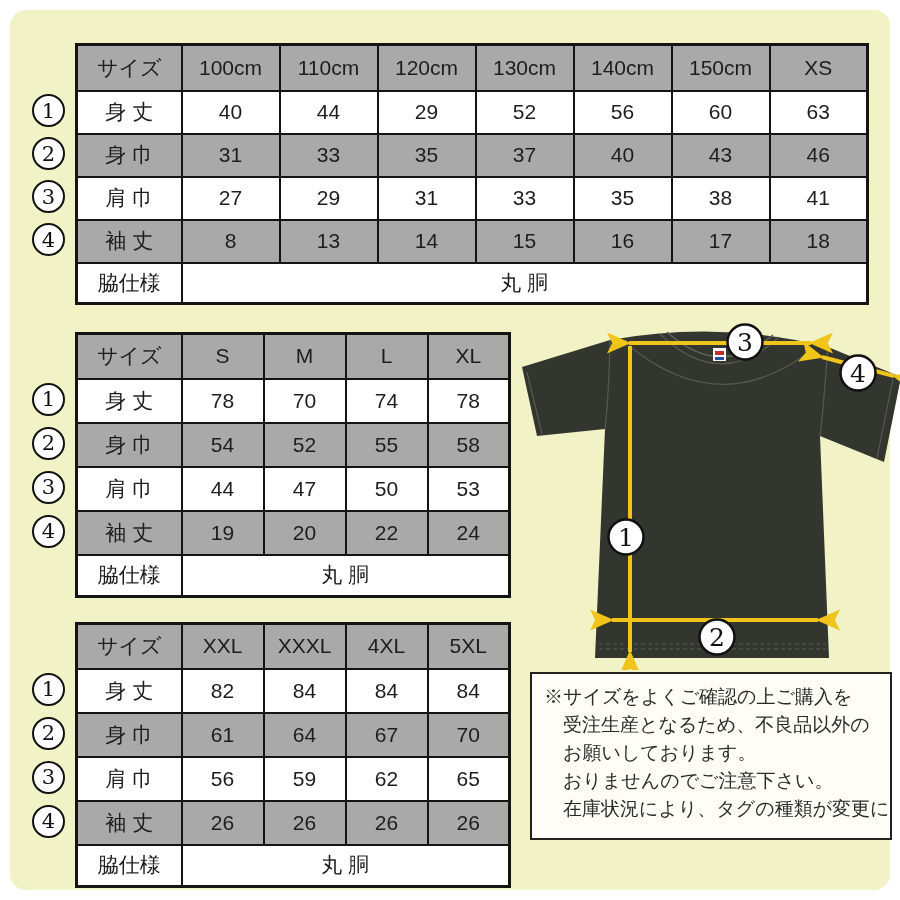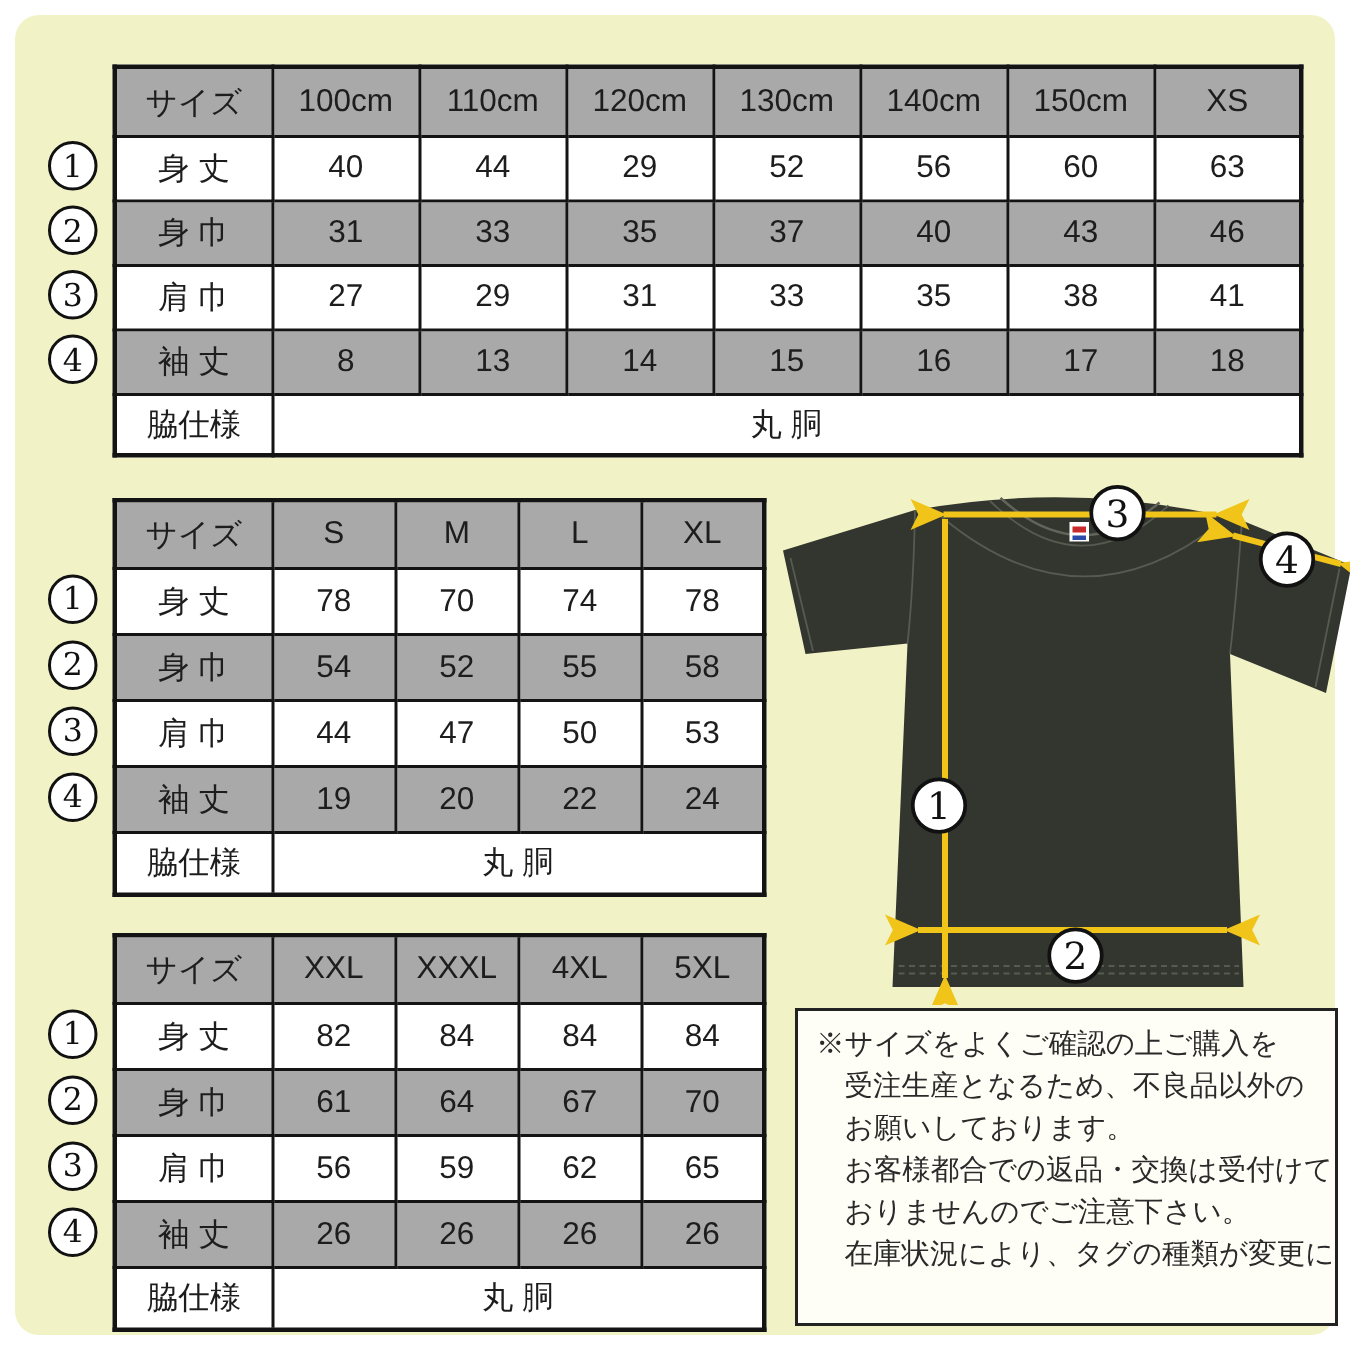--- a/index.html
+++ b/index.html
@@ -18,21 +18,21 @@
   tr.row-dark td{background:var(--gray,#a9a9a9);}
   tr.row-light td{background:#ffffff;}
   #shirt-wrap{position:absolute;left:505px;top:312px;width:395px;height:348px;}
   .shirt-body{fill:var(--shirt,#33362e);}
   .seam{stroke:#60645a;stroke-width:1.6;fill:none;}
   .seam-faint{stroke:#565a50;stroke-width:1.2;fill:none;}
   .arrow{stroke:var(--arrow,#f0c419);stroke-width:4;fill:none;}
   .ah{fill:var(--arrow,#f0c419);}
   .badge{fill:#ffffff;stroke:#111;stroke-width:2.5;}
   .badge-num{font-family:"DejaVu Serif", serif;font-size:25px;fill:#111;text-anchor:middle;}
-  #note-box{position:absolute;left:520px;top:662px;width:362px;height:212px;box-sizing:border-box;
+  #note-box{position:absolute;left:520px;top:662px;width:362px;height:168px;box-sizing:border-box;
     background:#fefef6;border:2px solid #222;padding:9px 6px 9px 12px;font-size:19px;
     line-height:28px;color:#2a2a2a;}
   .note-line{white-space:nowrap;}
   .note-line.indent{padding-left:19px;}
 </style>
 </head>
 <body>
 
 <div id="canvas">
 
@@ -273,18 +273,17 @@
         <circle class="badge" cx="202" cy="315" r="17.5"></circle>
         <text class="badge-num" x="202" y="324">2</text>
       </g>
     </svg>
   </div>
 
   <div id="note-box">
       <div class="note-line">※サイズをよくご確認の上ご購入を</div>
       <div class="note-line indent">受注生産となるため、不良品以外の</div>
       <div class="note-line indent">お願いしております。</div>
-      <div class="note-line indent">お客様都合での返品・交換は受付けて</div>
       <div class="note-line indent">おりませんのでご注意下さい。</div>
       <div class="note-line indent">在庫状況により、タグの種類が変更に</div>
     </div>
 
 </div>
 
 </body></html>

